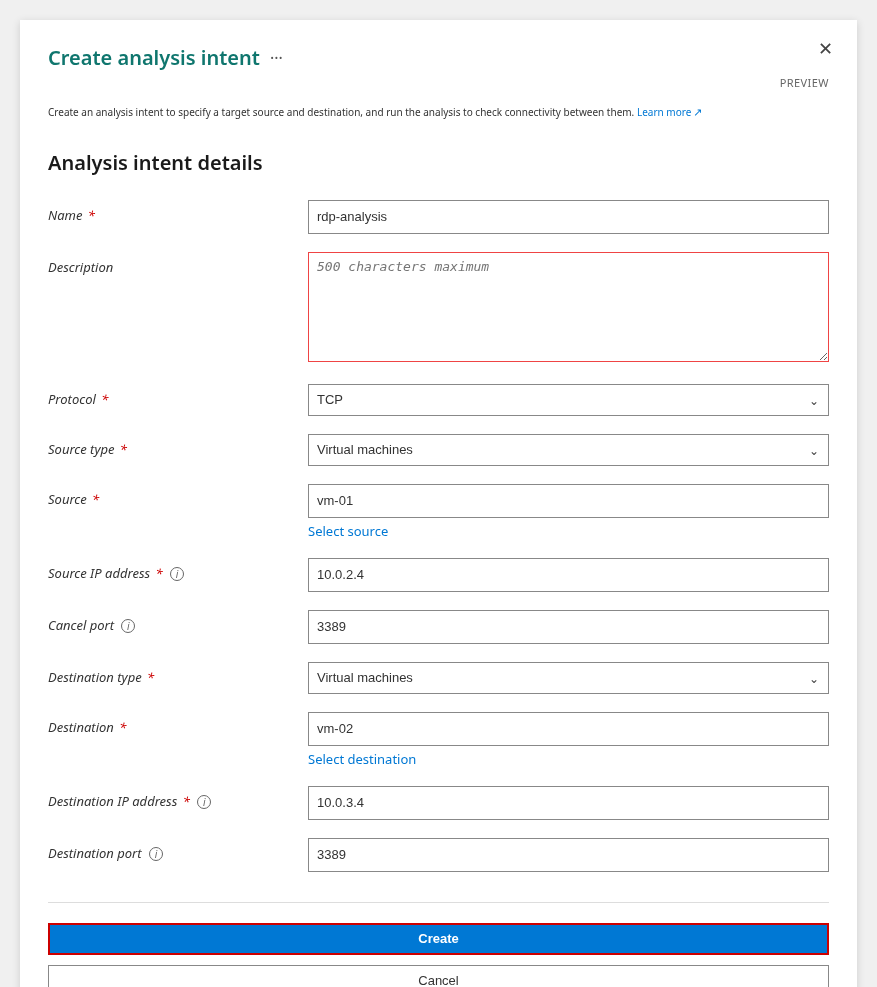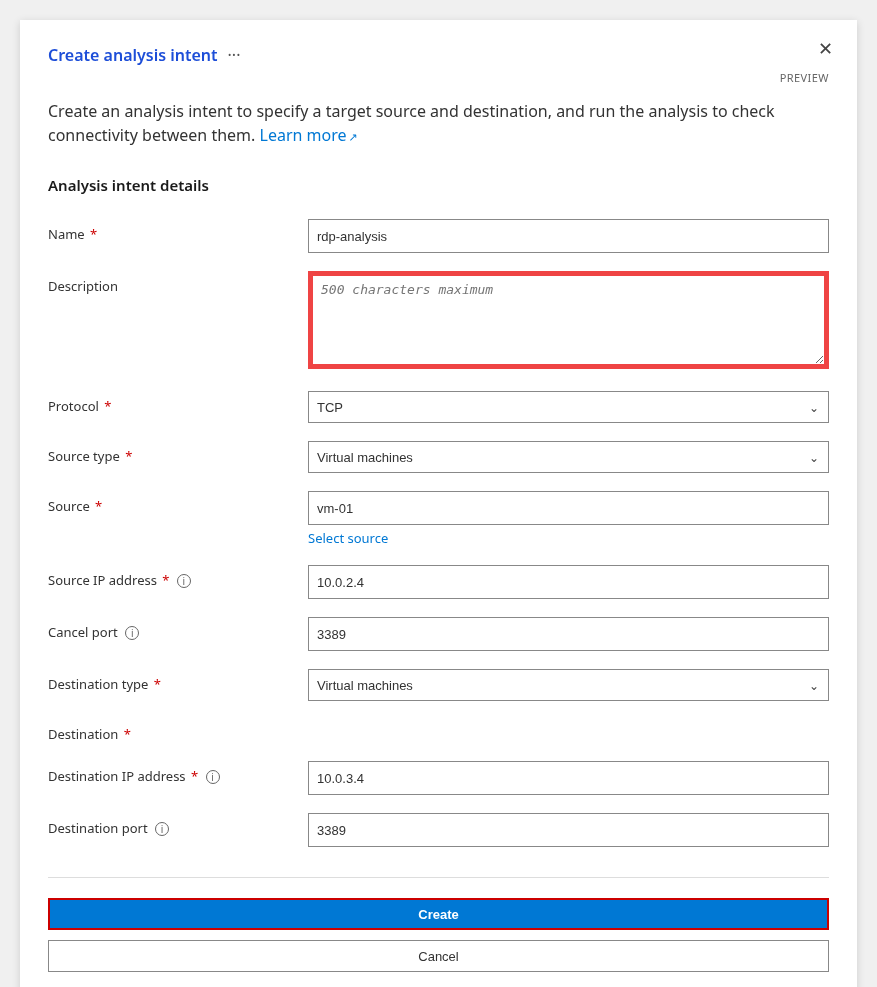--- a/index.html
+++ b/index.html
@@ -21,23 +21,23 @@
       position: relative;
       box-shadow: 0 2px 8px rgba(0,0,0,0.15);
     }
     .panel-header {
       display: flex;
       align-items: center;
       gap: 10px;
       margin-bottom: 4px;
     }
     .panel-title {
-      font-size: 16px;
+      font-size: 20px;
       font-weight: 600;
-      color: #1d4ed8;
+      color: #0f766e;
     }
     .panel-more {
       color: #555;
       font-size: 16px;
       cursor: pointer;
     }
     .close-btn {
       position: absolute;
       top: 20px;
       right: 24px;
@@ -49,52 +49,53 @@
       line-height: 1;
     }
     .preview-label {
       font-size: 11px;
       color: #666;
       letter-spacing: 0.04em;
       margin-bottom: 14px;
       text-align: right;
     }
     .description-text {
-      font-size: 16px;
+      font-size: 10px;
       color: #333;
       line-height: 1.5;
       margin-bottom: 28px;
     }
     .learn-more {
       color: #0078d4;
       text-decoration: none;
     }
     .learn-more::after {
       content: '↗';
       font-size: 11px;
       margin-left: 2px;
     }
     .section-title {
-      font-size: 15px;
+      font-size: 20px;
       font-weight: 600;
       color: #1a1a1a;
       margin-bottom: 24px;
     }
     .form-row {
       display: flex;
       align-items: flex-start;
       margin-bottom: 18px;
     }
     .form-label {
       width: 260px;
       min-width: 260px;
       font-size: 13px;
       color: #333;
       padding-top: 6px;
       line-height: 1.4;
+      font-style: italic;
     }
     .required {
       color: #c00;
       margin-left: 2px;
     }
     .info-icon {
       display: inline-flex;
       align-items: center;
       justify-content: center;
       width: 14px;
@@ -114,24 +115,24 @@
       width: 100%;
       height: 32px;
       padding: 16px 8px;
       font-size: 13px;
       border: 1px solid #888;
       outline: none;
       color: #333;
     }
     .form-textarea {
       width: 100%;
-      height: 98px;
+      height: 110px;
       padding: 6px 8px;
       font-size: 13px;
-      border: 5px solid #ef4444;
+      border: 1px solid #ef4444;
       outline: none;
       color: #888;
       resize: vertical;
       font-style: italic;
     }
     .form-select-wrap {
       position: relative;
       width: 100%;
     }
     .form-select {
@@ -304,20 +305,24 @@
         </select>
         <span class="select-chevron">⌄</span>
       </div>
     </div>
   </div>
 
   <div class="form-row">
     <div class="form-label">
       <span>Destination</span><span class="required"> *</span>
     </div>
+    <div class="form-control-wrap">
+      <input class="form-input" type="text" value="vm-02" style="">
+      <a class="select-link">Select destination</a>
+    </div>
   </div>
 
   <div class="form-row">
     <div class="form-label">
       <span>Destination IP address</span><span class="required"> *</span>
       <span class="info-icon">i</span>
     </div>
     <div class="form-control-wrap">
       <input class="form-input" type="text" value="10.0.3.4" style="">
     </div>

